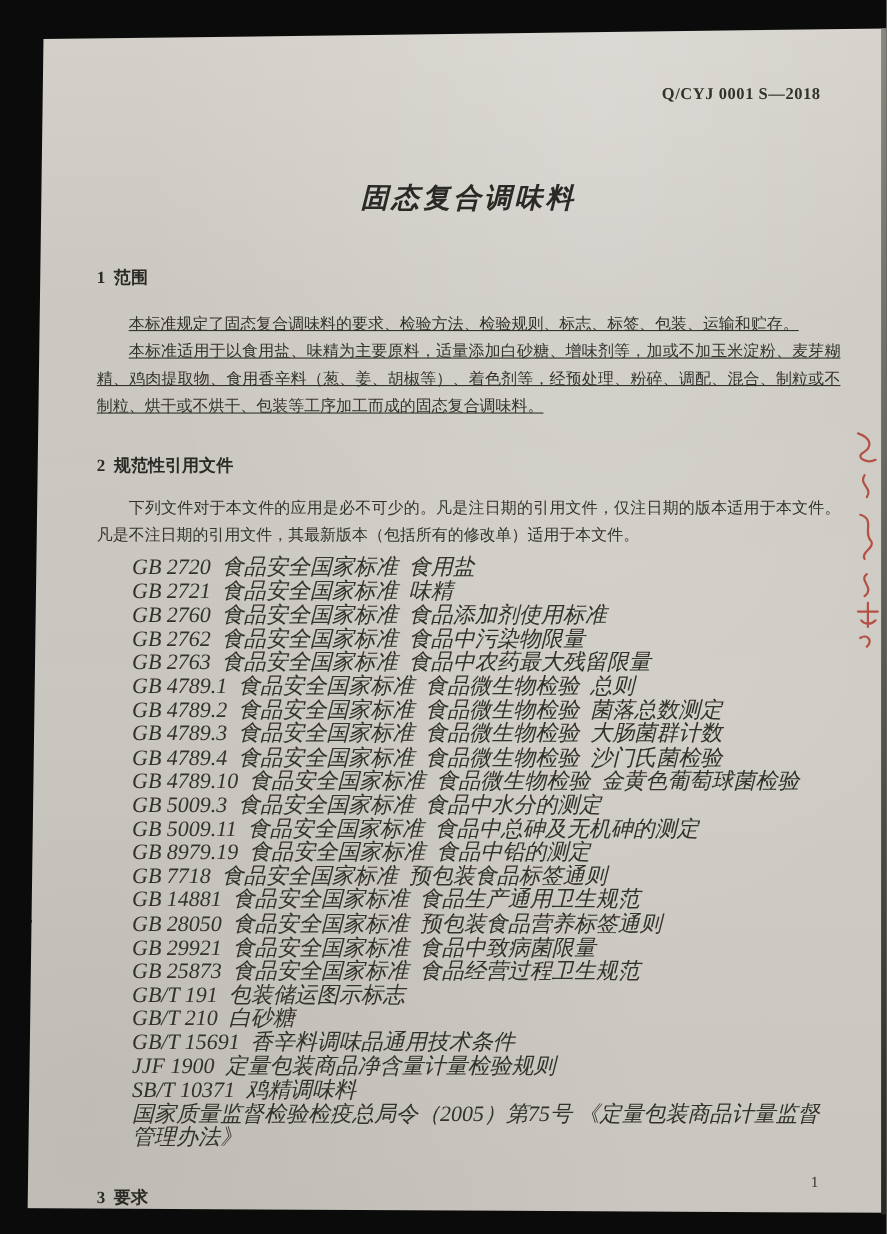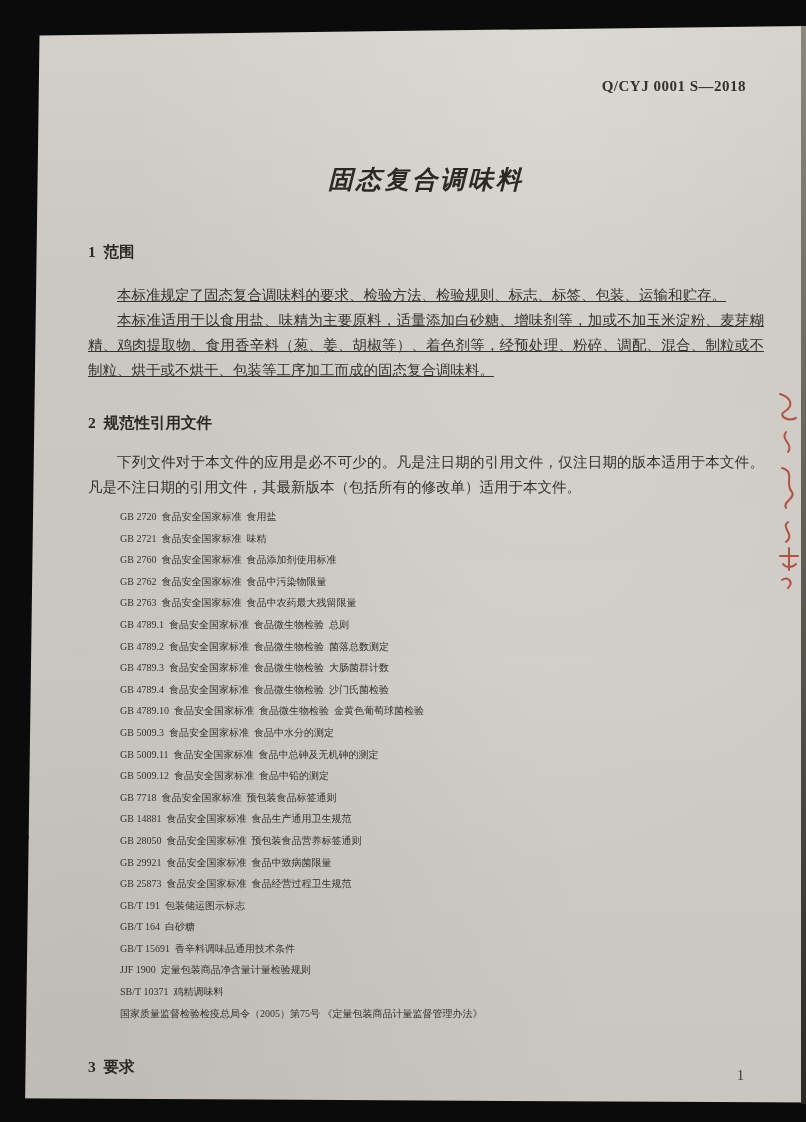--- a/index.html
+++ b/index.html
@@ -93,24 +93,25 @@
     line-height: 25px;
     text-align: justify;
     text-indent: 2em;
     color: #34322d;
   }
   .ref-list {
     margin-top: 6px;
     padding-left: 32px;
   }
   .ref-item {
-    font-size: 10px;
+    font-size: 20px;
     line-height: 21.6px;
     white-space: pre-wrap;
     color: #33312c;
+    font-style: italic;
   }
   .sec-heading.third { margin-top: 33px; }
   .page-number {
     position: absolute;
     right: 62px;
     top: 1068px;
     font-size: 14px;
     color: #3a3833;
     z-index: 2;
   }
@@ -179,28 +180,28 @@
         <div class="ref-item">GB 2760  食品安全国家标准  食品添加剂使用标准</div>
         <div class="ref-item">GB 2762  食品安全国家标准  食品中污染物限量</div>
         <div class="ref-item">GB 2763  食品安全国家标准  食品中农药最大残留限量</div>
         <div class="ref-item">GB 4789.1  食品安全国家标准  食品微生物检验  总则</div>
         <div class="ref-item">GB 4789.2  食品安全国家标准  食品微生物检验  菌落总数测定</div>
         <div class="ref-item">GB 4789.3  食品安全国家标准  食品微生物检验  大肠菌群计数</div>
         <div class="ref-item">GB 4789.4  食品安全国家标准  食品微生物检验  沙门氏菌检验</div>
         <div class="ref-item">GB 4789.10  食品安全国家标准  食品微生物检验  金黄色葡萄球菌检验</div>
         <div class="ref-item">GB 5009.3  食品安全国家标准  食品中水分的测定</div>
         <div class="ref-item">GB 5009.11  食品安全国家标准  食品中总砷及无机砷的测定</div>
-        <div class="ref-item">GB 5009.12  食品安全国家标准  食品中铅的测定</div>
+        <div class="ref-item">GB 8979.19  食品安全国家标准  食品中铅的测定</div>
         <div class="ref-item">GB 7718  食品安全国家标准  预包装食品标签通则</div>
         <div class="ref-item">GB 14881  食品安全国家标准  食品生产通用卫生规范</div>
         <div class="ref-item">GB 28050  食品安全国家标准  预包装食品营养标签通则</div>
         <div class="ref-item">GB 29921  食品安全国家标准  食品中致病菌限量</div>
         <div class="ref-item">GB 25873  食品安全国家标准  食品经营过程卫生规范</div>
         <div class="ref-item">GB/T 191  包装储运图示标志</div>
-        <div class="ref-item">GB/T 164  白砂糖</div>
+        <div class="ref-item">GB/T 210  白砂糖</div>
         <div class="ref-item">GB/T 15691  香辛料调味品通用技术条件</div>
         <div class="ref-item">JJF 1900  定量包装商品净含量计量检验规则</div>
         <div class="ref-item">SB/T 10371  鸡精调味料</div>
         <div class="ref-item">国家质量监督检验检疫总局令（2005）第75号 《定量包装商品计量监督管理办法》</div>
       </div>
 
     <div class="sec-heading third">3  要求</div>
 
   </div>
 

